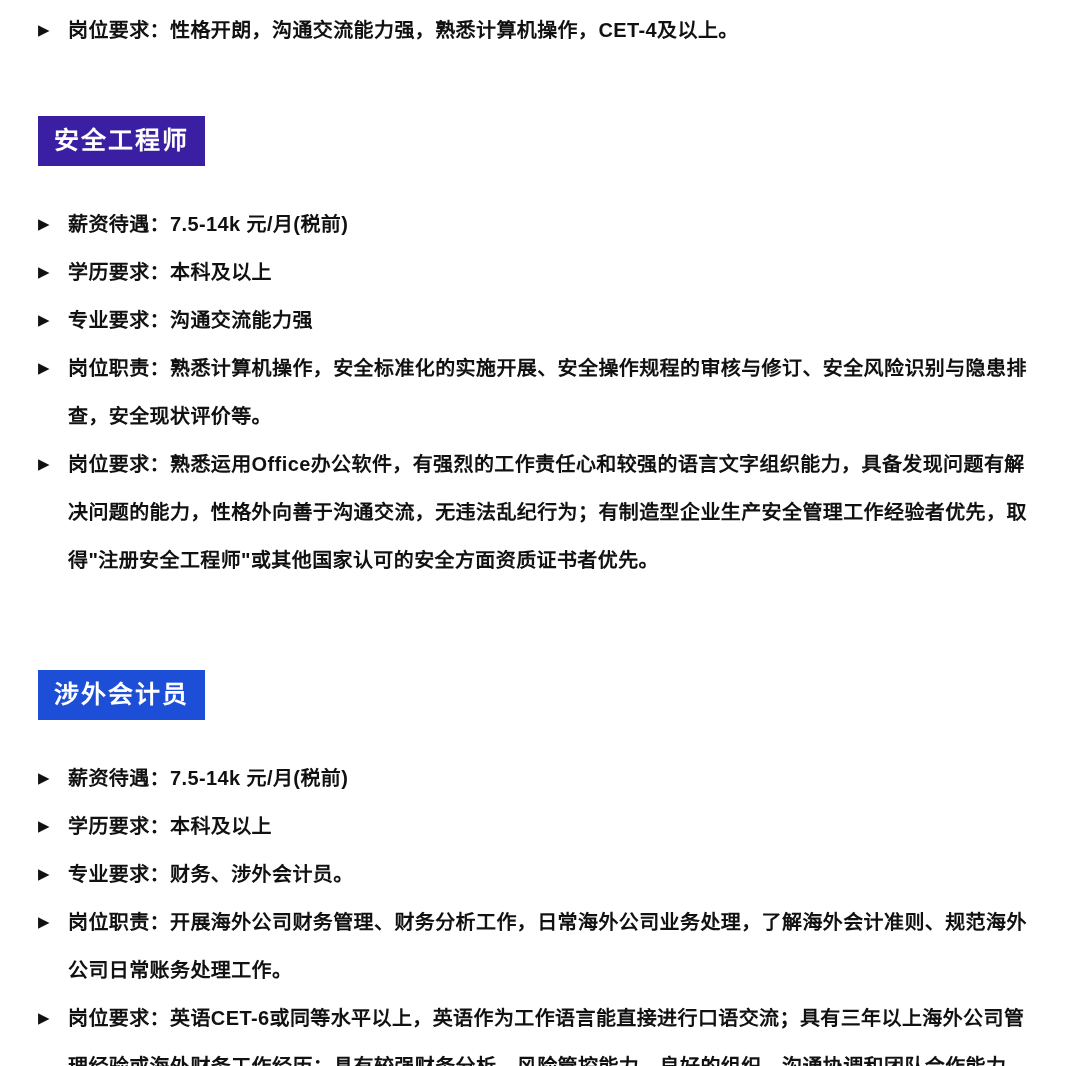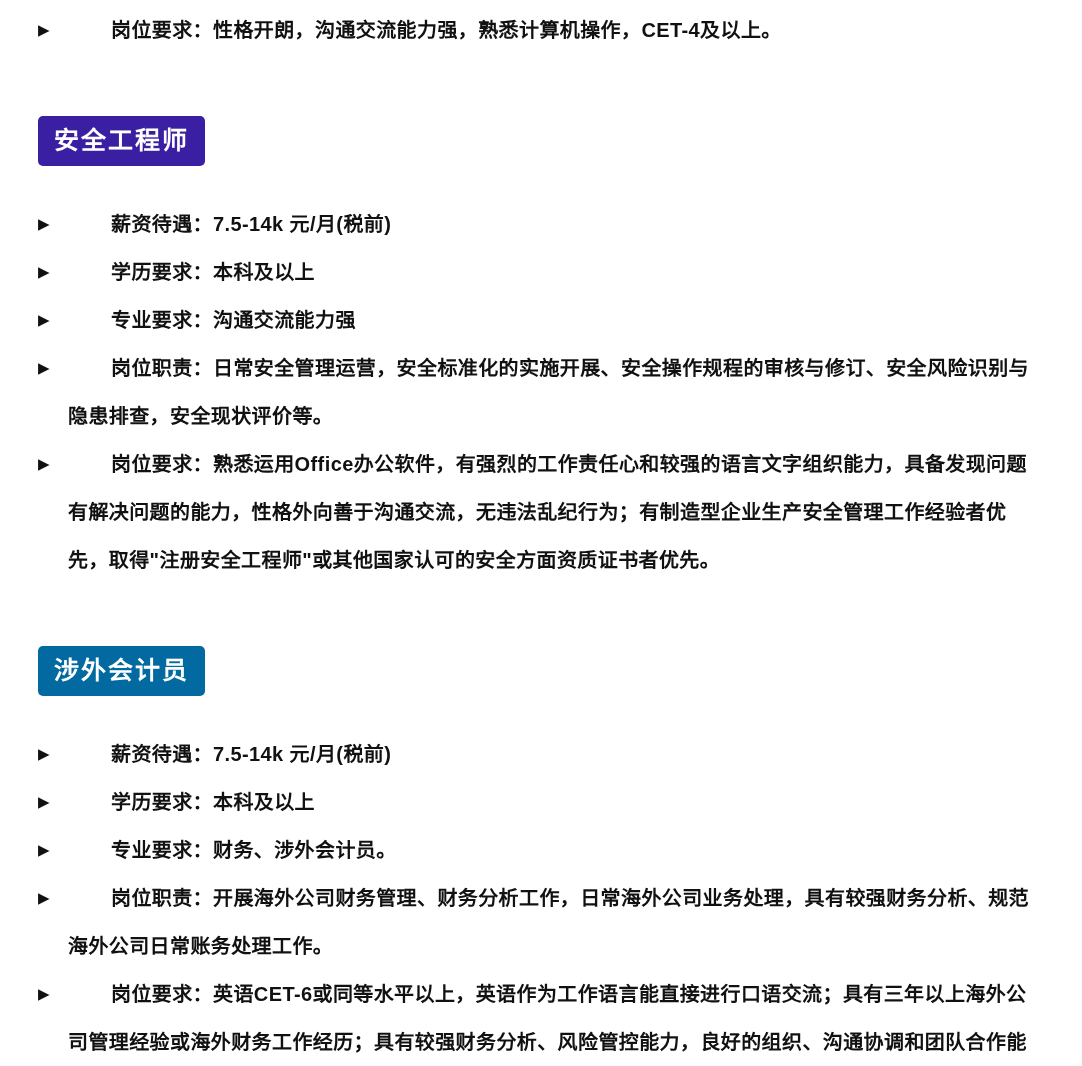--- a/index.html
+++ b/index.html
@@ -26,21 +26,21 @@
   }
   .section-title {
     display: inline-block;
     background: #3b1fa3;
     color: #ffffff;
     font-size: 25px;
     font-weight: bold;
     letter-spacing: 2px;
     line-height: 1;
     padding: 12px 16px 13px 16px;
-    border-radius: 5px;
+    border-radius: 0;
     white-space: nowrap;
   }
   
   .bullet-line {
     position: relative;
     font-size: 20px;
     font-weight: bold;
     line-height: 48px;
     color: #111111;
     padding-left: 30px;
@@ -51,21 +51,20 @@
   .bullet-line .marker {
     position: absolute;
     left: 0;
     top: 0;
     font-size: 15px;
     line-height: 48px;
     color: #111111;
   }
   .bullet-line .label {
     font-weight: bold;
-    margin-left: 43px;
   }
   .bullet-line .value {
     font-weight: bold;
     text-align: center;
   }
   .spacer-lg { height: 62px; }
   .spacer-md { height: 34px; }
   .top-pad { height: 6px; }
 </style>
 </head>
@@ -95,49 +94,49 @@
   <p class="bullet-line">
     <span class="marker">▶</span>
     <span class="label">学历要求：</span><span class="value">本科及以上</span>
   </p>
   <p class="bullet-line">
     <span class="marker">▶</span>
     <span class="label">专业要求：</span><span class="value">沟通交流能力强</span>
   </p>
   <p class="bullet-line">
     <span class="marker">▶</span>
-    <span class="label">岗位职责：</span><span class="value">日常安全管理运营，安全标准化的实施开展、安全操作规程的审核与修订、安全风险识别与隐患排查，安全现状评价等。</span>
+    <span class="label">岗位职责：</span><span class="value">熟悉计算机操作，安全标准化的实施开展、安全操作规程的审核与修订、安全风险识别与隐患排查，安全现状评价等。</span>
   </p>
   <p class="bullet-line">
     <span class="marker">▶</span>
     <span class="label">岗位要求：</span><span class="value">熟悉运用Office办公软件，有强烈的工作责任心和较强的语言文字组织能力，具备发现问题有解决问题的能力，性格外向善于沟通交流，无违法乱纪行为；有制造型企业生产安全管理工作经验者优先，取得"注册安全工程师"或其他国家认可的安全方面资质证书者优先。</span>
   </p>
 
   <div class="spacer-lg"></div>
 
   <div class="section-title-wrap">
-    <span class="section-title" style="background: #0369a1;">涉外会计员</span>
+    <span class="section-title" style="background: #1d4ed8; margin-top: 24px;">涉外会计员</span>
   </div>
 
   <div class="spacer-md"></div>
 
   <p class="bullet-line">
     <span class="marker">▶</span>
     <span class="label">薪资待遇：</span><span class="value">7.5-14k 元/月(税前)</span>
   </p>
   <p class="bullet-line">
     <span class="marker">▶</span>
     <span class="label">学历要求：</span><span class="value">本科及以上</span>
   </p>
   <p class="bullet-line">
     <span class="marker">▶</span>
     <span class="label">专业要求：</span><span class="value">财务、涉外会计员。</span>
   </p>
   <p class="bullet-line">
     <span class="marker">▶</span>
-    <span class="label">岗位职责：</span><span class="value">开展海外公司财务管理、财务分析工作，日常海外公司业务处理，具有较强财务分析、规范海外公司日常账务处理工作。</span>
+    <span class="label">岗位职责：</span><span class="value">开展海外公司财务管理、财务分析工作，日常海外公司业务处理，了解海外会计准则、规范海外公司日常账务处理工作。</span>
   </p>
   <p class="bullet-line">
     <span class="marker">▶</span>
     <span class="label">岗位要求：</span><span class="value">英语CET-6或同等水平以上，英语作为工作语言能直接进行口语交流；具有三年以上海外公司管理经验或海外财务工作经历；具有较强财务分析、风险管控能力，良好的组织、沟通协调和团队合作能力。能接受外派海外子公司财务管理工作。</span>
   </p>
 
 </div>
 
 </body></html>

